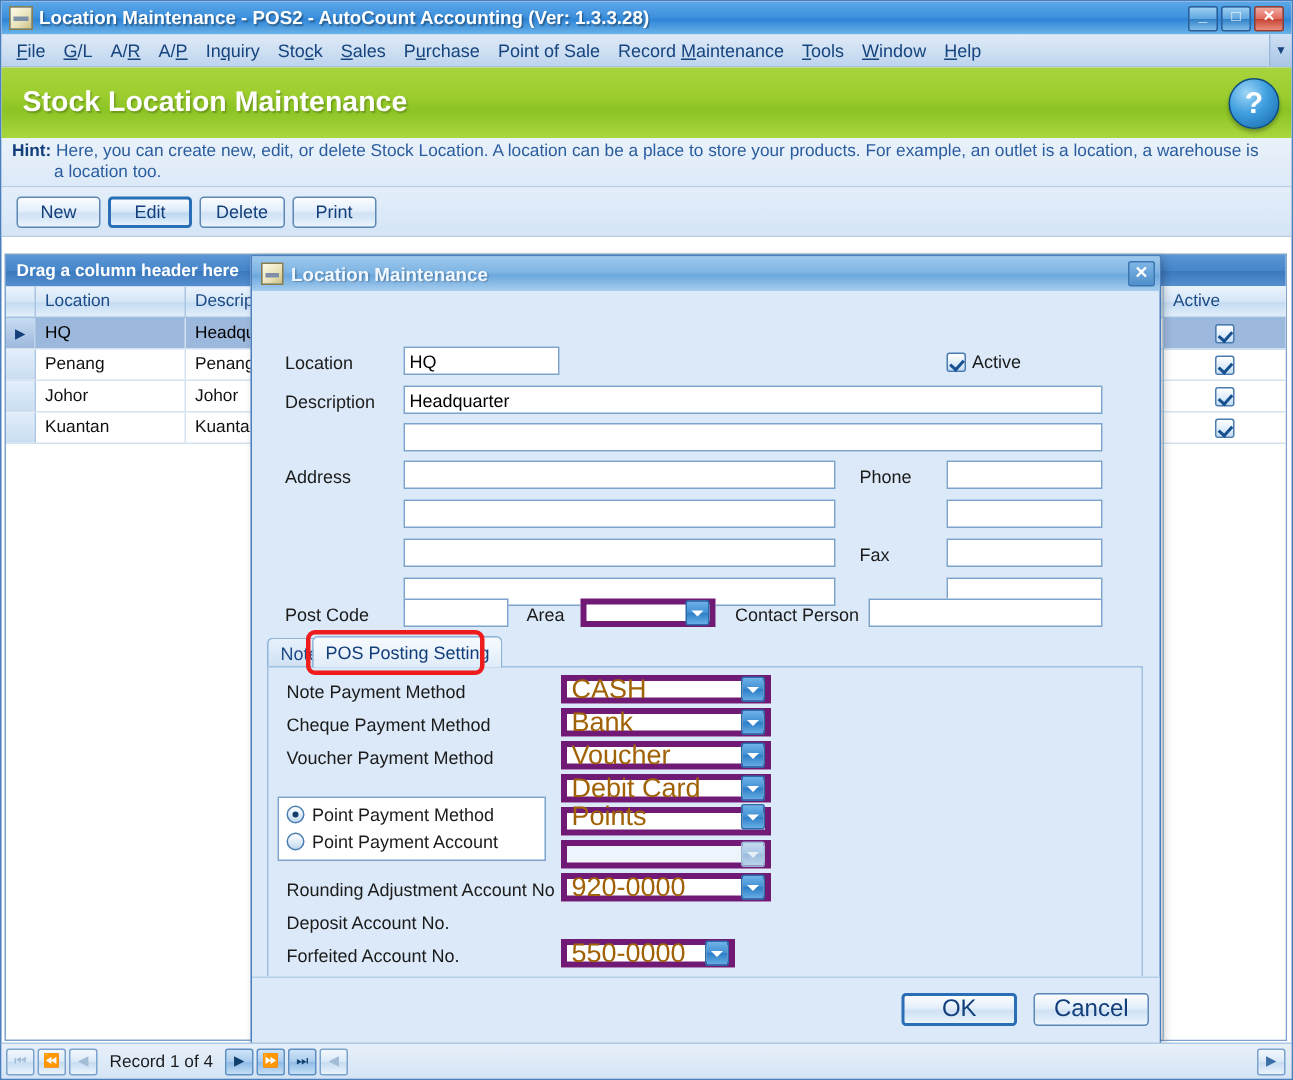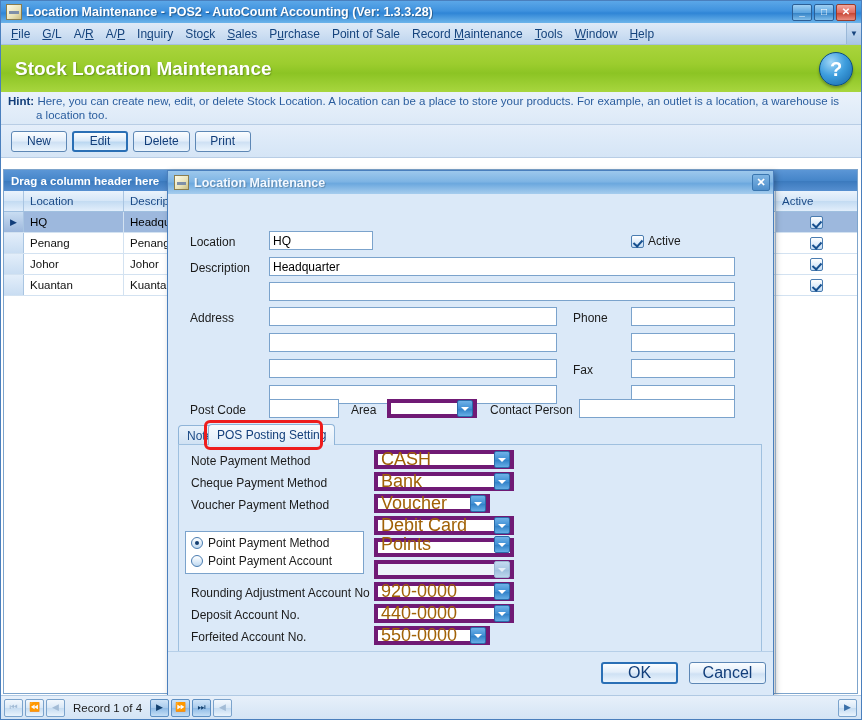--- a/index.html
+++ b/index.html
@@ -495,21 +495,21 @@
           <span class="cbtn"></span>
         </div>
 
         <div class="fld-label" style="left:12px; top:31px;">Cheque Payment Method</div>
         <div class="combo" style="left:195px; top:27px; width:140px;">
           <span class="cval">Bank</span>
           <span class="cbtn"></span>
         </div>
 
         <div class="fld-label" style="left:12px; top:53px;">Voucher Payment Method</div>
-        <div class="combo" style="left:195px; top:49px; width:116px;">
+        <div class="combo" style="left:195px; top:49px; width:140px;">
           <span class="cval">Voucher</span>
           <span class="cbtn"></span>
         </div>
 
         <div class="fld-label" style="left:12px; top:75px;margin-top:24px;">Debit Card Payment Method</div>
         <div class="combo" style="left:195px; top:71px; width:140px;">
           <span class="cval">Debit Card</span>
           <span class="cbtn"></span>
         </div>
 
@@ -533,24 +533,20 @@
           <span class="cbtn"></span>
         </div>
 
         <div class="fld-label" style="left:12px; top:141px;">Rounding Adjustment Account No</div>
         <div class="combo" style="left:195px; top:137px; width:140px;">
           <span class="cval">920-0000</span>
           <span class="cbtn"></span>
         </div>
 
         <div class="fld-label" style="left:12px; top:163px;">Deposit Account No.</div>
-        <div class="combo" style="left:195px; top:159px; width:140px;">
-          <span class="cval">440-0000</span>
-          <span class="cbtn"></span>
-        </div>
 
         <div class="fld-label" style="left:12px; top:185px;">Forfeited Account No.</div>
         <div class="combo" style="left:195px; top:181px; width:116px;">
           <span class="cval">550-0000</span>
           <span class="cbtn"></span>
         </div>
       </div>
 
       <div class="dlg-footer">
         <div class="dbtn primary" style="left:433px;">OK</div>

